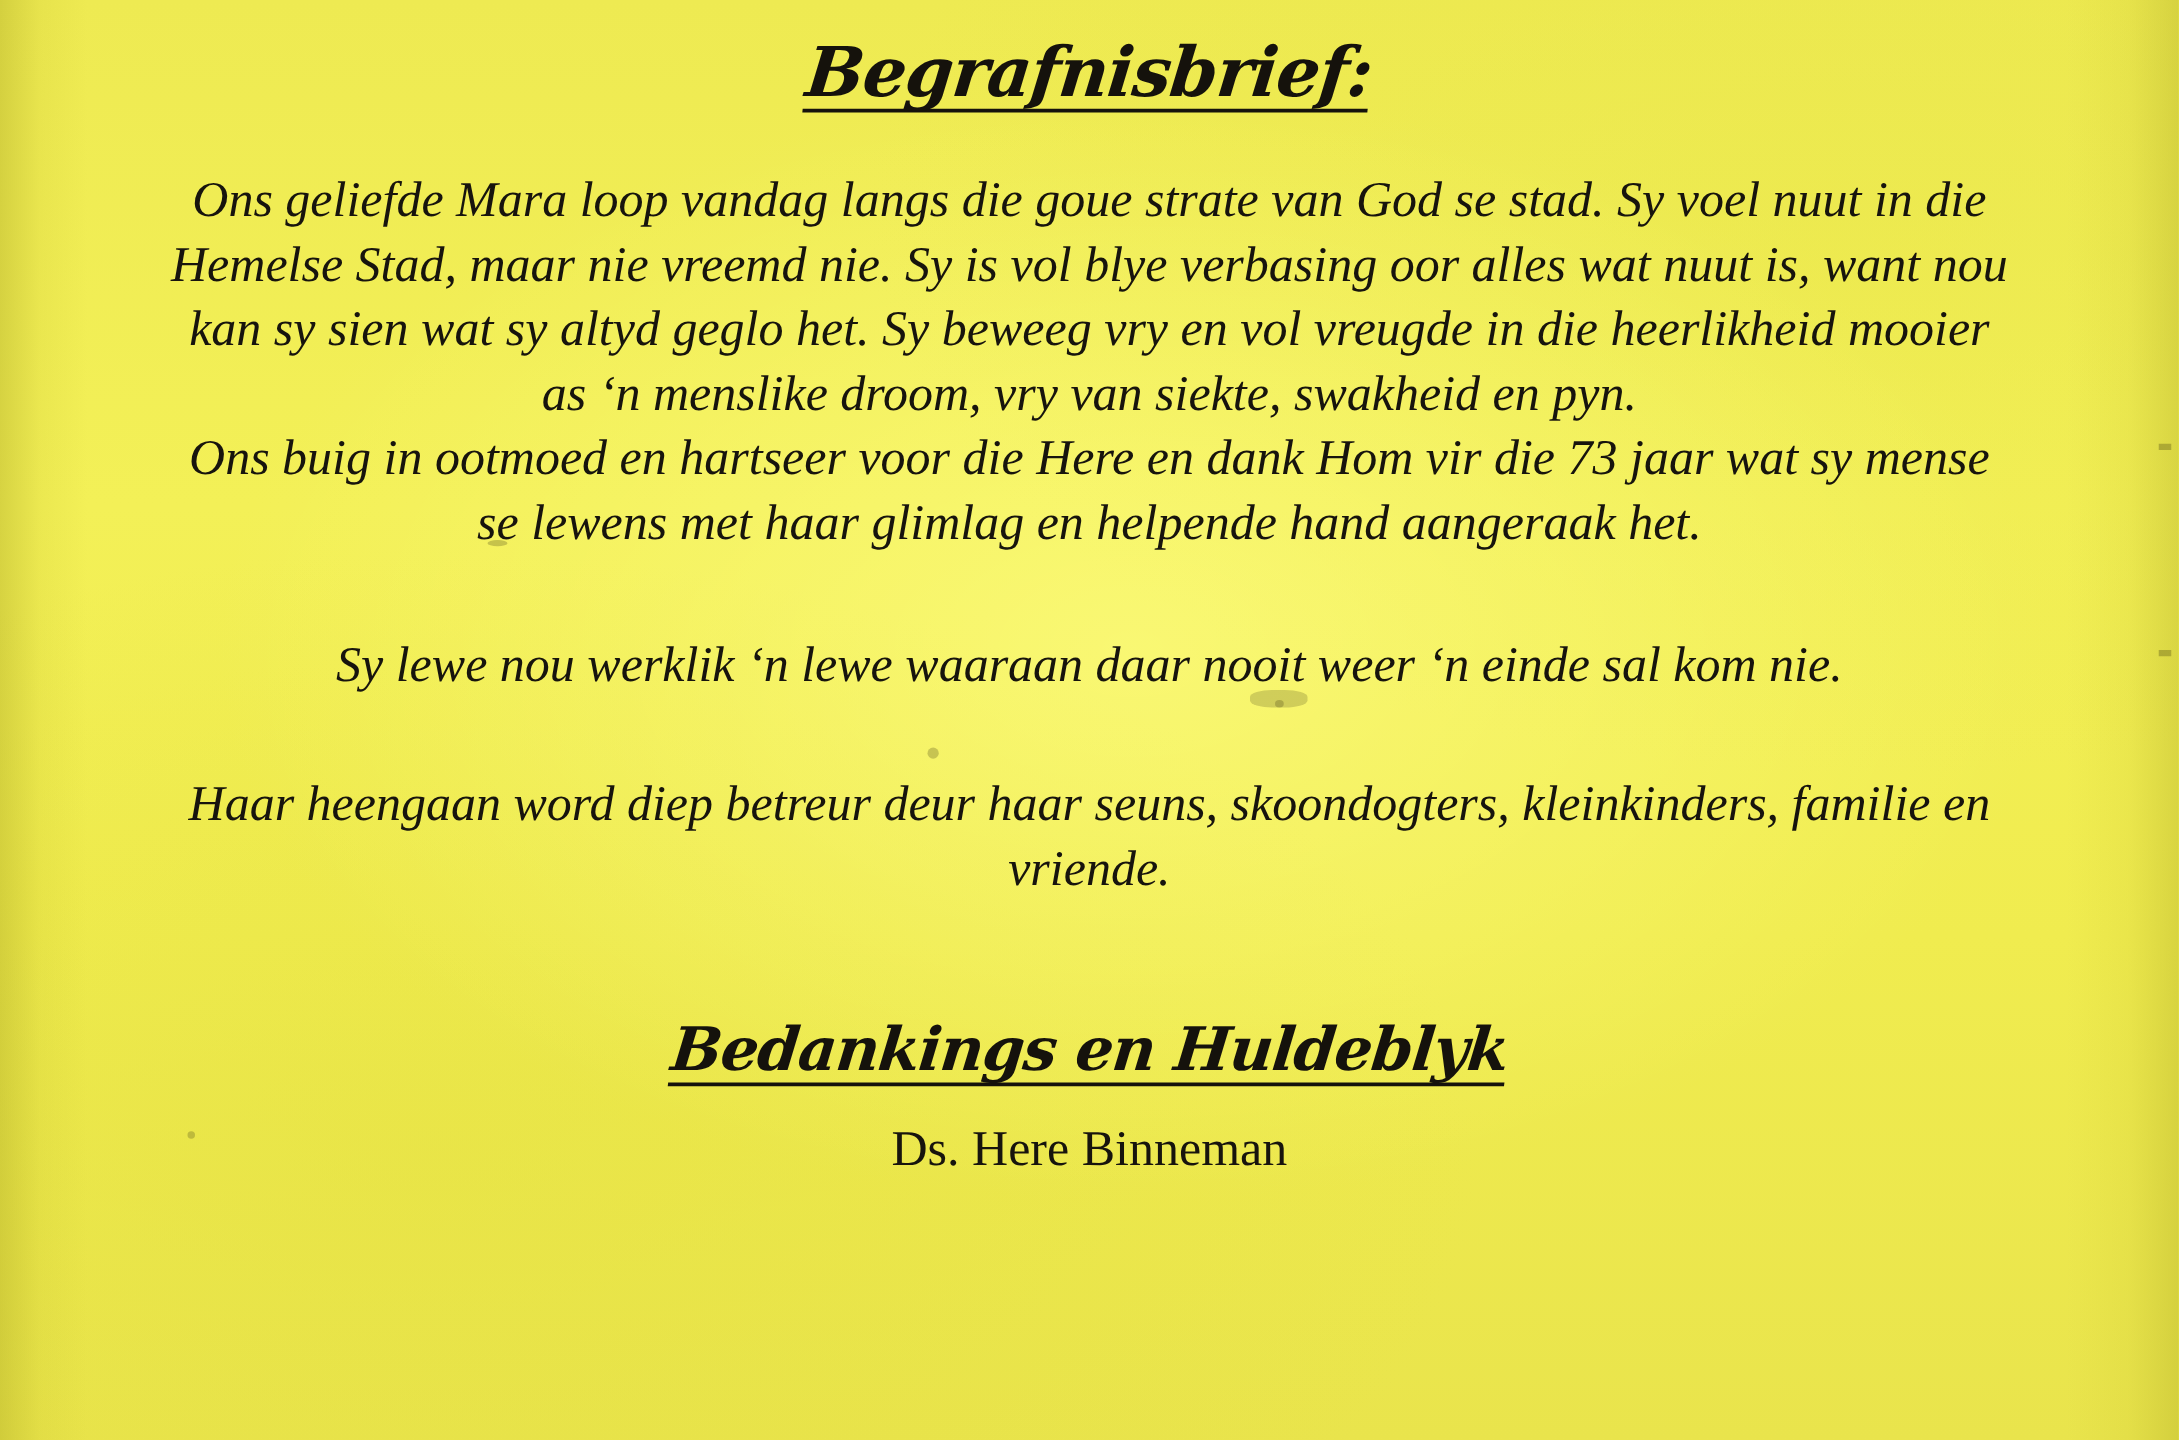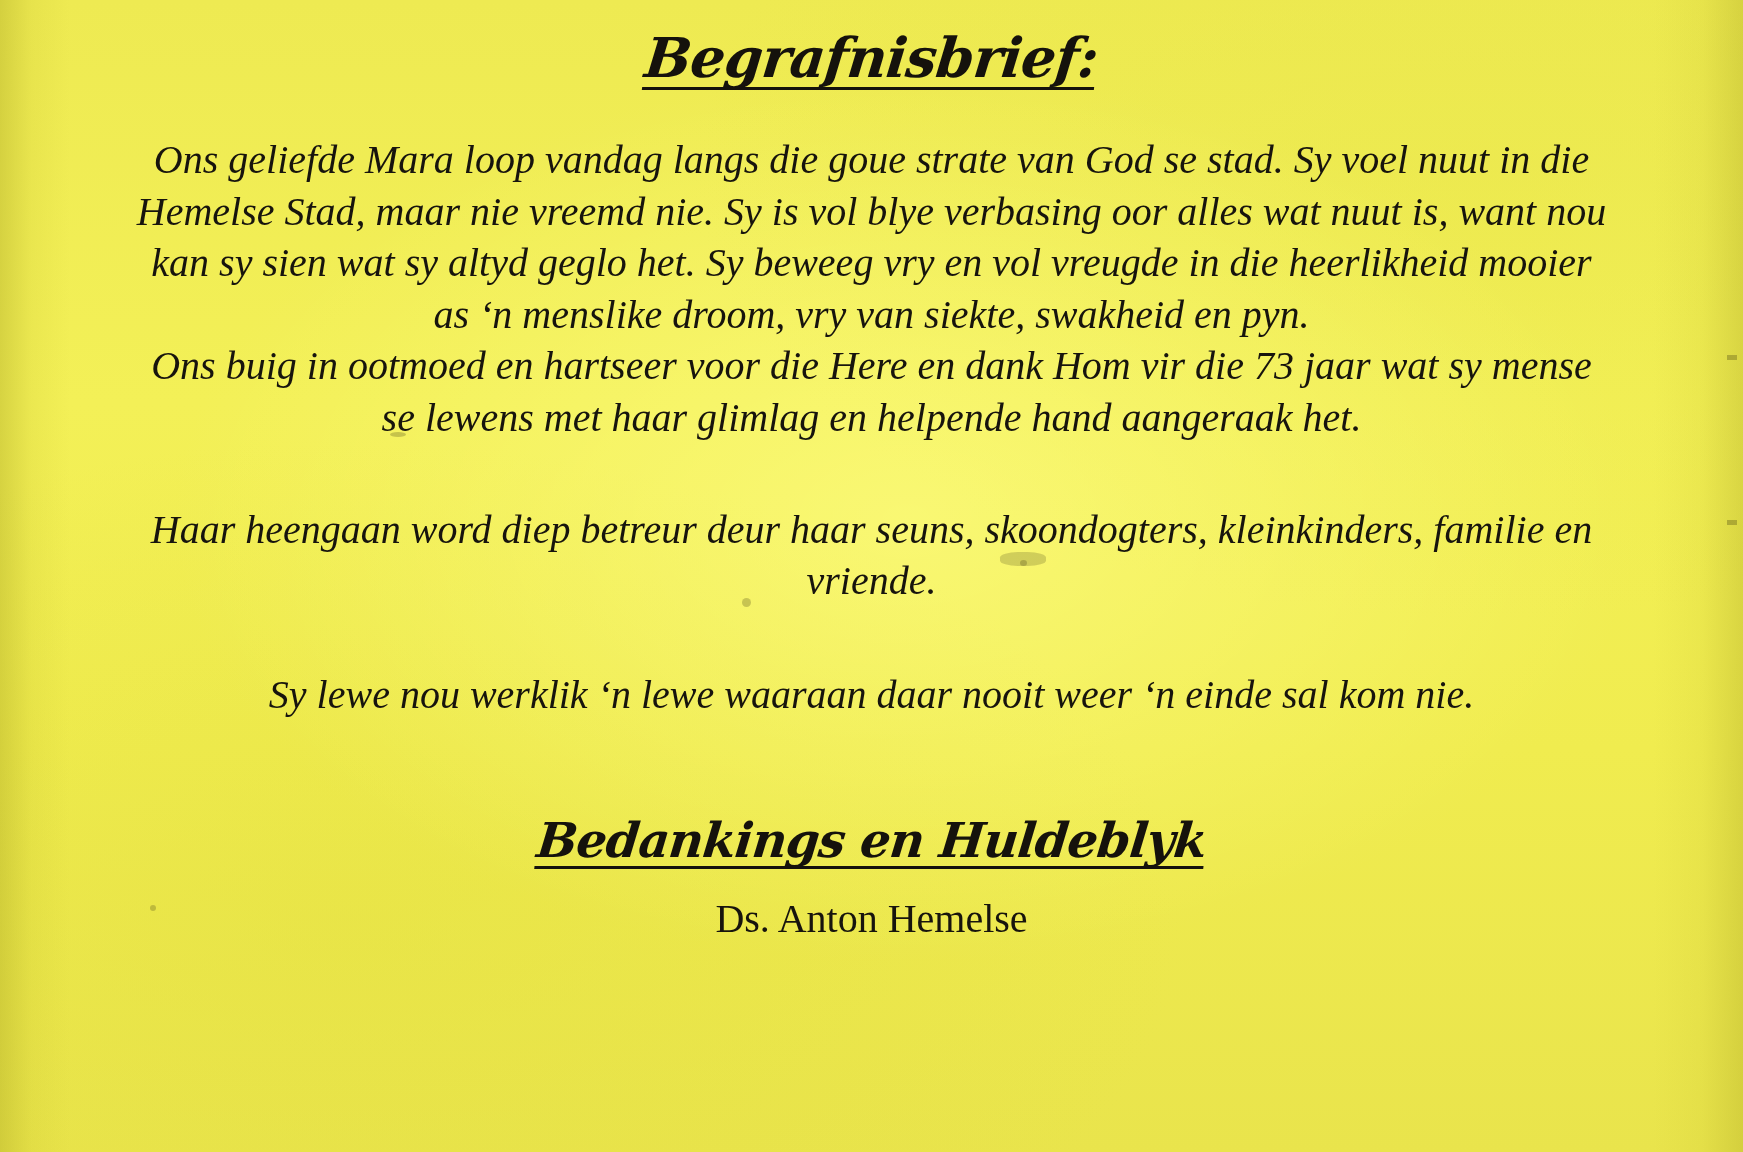--- a/index.html
+++ b/index.html
@@ -144,24 +144,24 @@
   <div class="content">
 
     <div id="title-wrap">
       <span id="doc-title" class="script-heading">Begrafnisbrief:</span>
     </div>
 
     <p id="para-1" class="body-block">Ons geliefde Mara loop vandag langs die goue strate van God se stad. Sy voel nuut in die Hemelse Stad, maar nie vreemd nie.  Sy is vol blye verbasing oor alles wat nuut is, want nou kan sy sien wat sy altyd geglo het. Sy beweeg vry en vol vreugde in die heerlikheid mooier as ‘n menslike droom, vry van siekte, swakheid en pyn.</p>
 
     <p id="para-2" class="body-block">Ons buig in ootmoed en hartseer voor die Here en dank Hom vir die 73 jaar wat sy mense se lewens met haar glimlag en helpende hand aangeraak het.</p>
 
+    <p id="para-3" class="body-block">Sy lewe nou werklik ‘n lewe waaraan daar nooit weer ‘n einde sal kom nie.</p>
+
     <p id="para-4" class="body-block">Haar heengaan word diep betreur deur haar seuns, skoondogters, kleinkinders, familie en vriende.</p>
-
-    <p id="para-3" class="body-block">Sy lewe nou werklik ‘n lewe waaraan daar nooit weer ‘n einde sal kom nie.</p>
 
     <div id="tribute-wrap">
       <span id="tribute-heading" class="script-heading">Bedankings en Huldeblyk</span>
     </div>
 
-    <div id="minister-name">Ds. Anton Hemelse</div>
+    <div id="minister-name">Ds. Here Binneman</div>
 
   </div>
 </div>
 
 </body></html>

